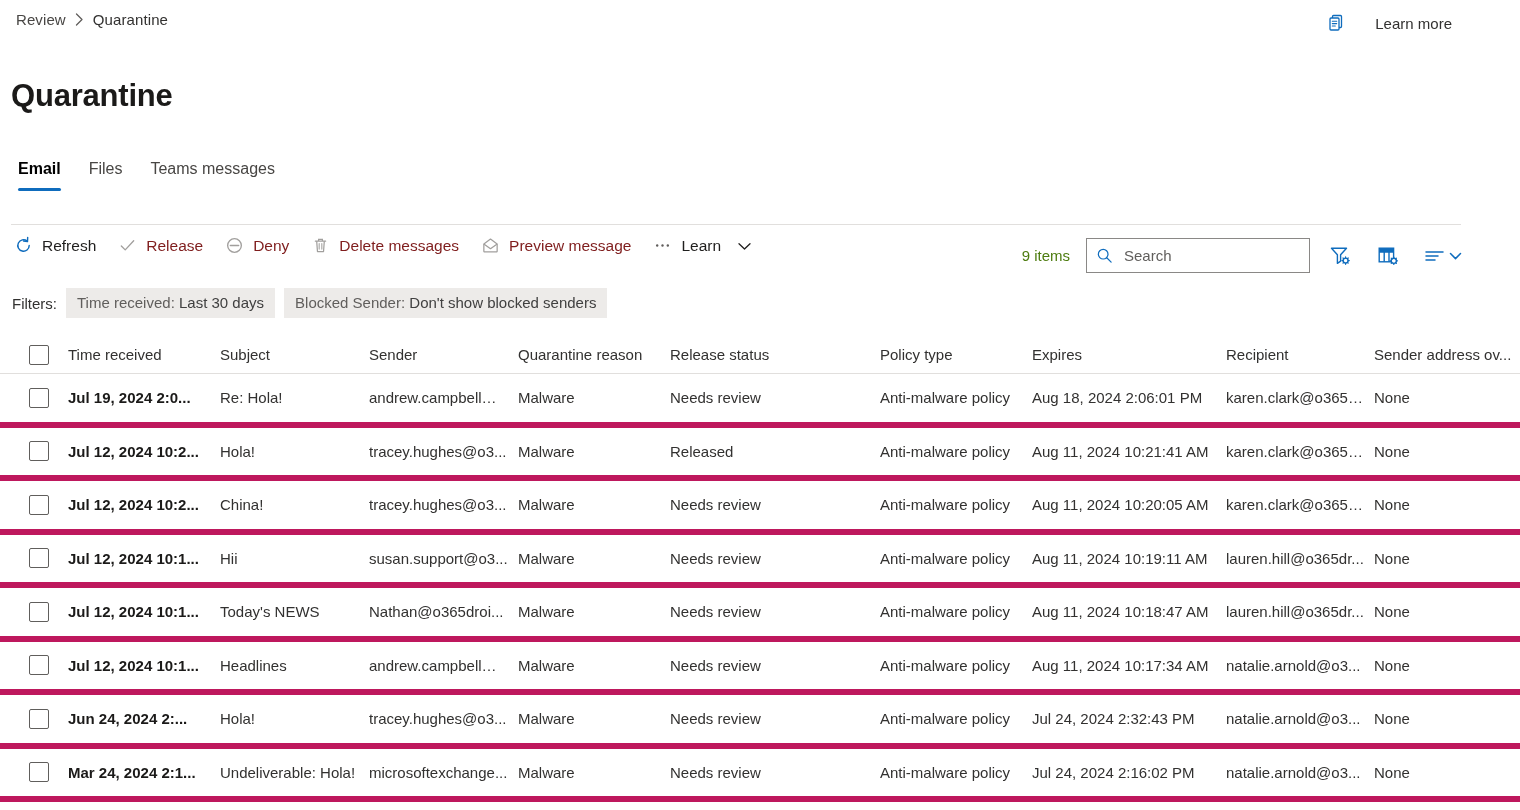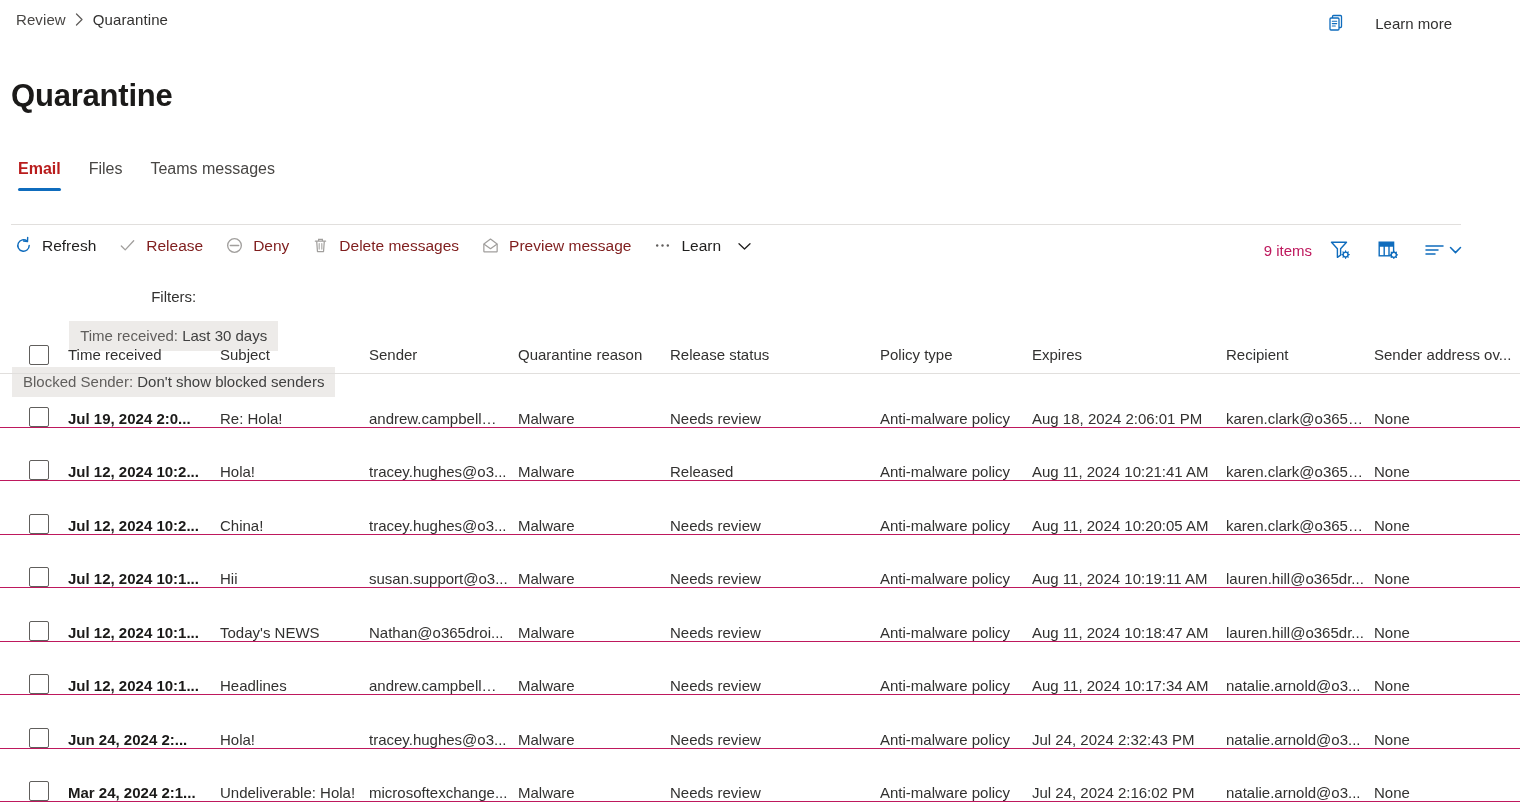--- a/index.html
+++ b/index.html
@@ -62,21 +62,21 @@
   .tab {
     position: relative;
     font-size: 16px;
     color: #484644;
     padding: 0 14px 13px 0;
     margin-right: 14px;
     cursor: pointer;
     white-space: nowrap;
   }
   .tab.active {
-    color: #b91c1c;
+    color: #000000;
     font-weight: bold;
   }
   .tab.active::after {
     content: "";
     position: absolute;
     left: 0; right: 14px; bottom: 0;
     height: 3px;
     background: #0f6cbd;
     border-radius: 2px;
   }
@@ -109,21 +109,21 @@
   .cmd .cmd-ico { width: 19px; height: 19px; flex: none; display: block; }
   .cmd .chev { margin-left: 8px; display: block; }
 
   
   .rightbar {
     position: absolute;
     right: 56px; top: 238px;
     display: flex; align-items: center;
   }
   .item-count {
-    font-size: 15px; color: #be185d;
+    font-size: 15px; color: #4d7c0f;
     margin-right: 16px; white-space: nowrap;
   }
   .searchbox {
     width: 224px; height: 35px;
     border: 1px solid #8a8886;
     background: #fff;
     display: flex; align-items: center;
     padding: 0 9px;
     gap: 9px;
     margin-right: 18px;
@@ -144,22 +144,21 @@
     display: flex; align-items: center;
   }
   .ricon:last-child { margin-right: 0; }
   .ricon svg { display: block; }
 
   
   .filters {
     position: absolute;
     left: 12px; top: 288px;
     display: flex; align-items: center;
-    gap: 16px;
-    flex-direction: column;
+    gap: 9px;
   }
   .filters-label {
     font-size: 15px; color: #323130;
     margin-right: 0;
   }
   .pill {
     background: #edebe9;
     padding: 6px 11px 7px;
     font-size: 15px;
     color: #201f1e;
@@ -175,23 +174,23 @@
     left: 0; top: 336px;
     width: 1520px;
   }
   .thead {
     display: flex; align-items: center;
     height: 38px;
     border-bottom: 1px solid #e1dfdd;
     padding-left: 0;
   }
   .trow {
-    display: flex; align-items: flex-end;
+    display: flex; align-items: center;
     height: 53.5px;
-    border-bottom: 1px solid #be185d;
+    border-bottom: 6px solid #be185d;
     cursor: pointer;
   }
 
   .cell-check {
     width: 68px; flex: none;
     display: flex; align-items: center;
     padding-left: 29px;
   }
   .chk {
     width: 20px; height: 20px;
@@ -323,20 +322,29 @@
         <path d="M1 1.8 L6.5 7 L12 1.8" fill="none" stroke="#201f1e" stroke-width="1.3" stroke-linecap="round" stroke-linejoin="round"></path>
       </svg>
     </span>
   </div>
 
 </div>
 
 <div class="rightbar">
   <span class="item-count">9 items</span>
 
+  <div class="searchbox">
+    <span>
+      <svg class="s-ico" viewBox="0 0 18 18" aria-hidden="true">
+        <circle cx="7.6" cy="7.6" r="5.1" fill="none" stroke="#0f6cbd" stroke-width="1.3"></circle>
+        <path d="M11.4 11.4 L16 16" stroke="#0f6cbd" stroke-width="1.3" stroke-linecap="round"></path>
+      </svg>
+    </span>
+    <input type="text" placeholder="Search" style="">
+  </div>
 
   <div class="ricon">
     <svg width="24" height="24" viewBox="0 0 24 24" aria-hidden="true">
       <path d="M3.5 4.2h15l-5.9 6.6v6.4l-3.2 2.1v-8.5Z" fill="none" stroke="#0f6cbd" stroke-width="1.4" stroke-linejoin="round"></path>
       <circle cx="17.6" cy="16.6" r="2.5" fill="none" stroke="#0f6cbd" stroke-width="1.4"></circle>
       <path d="M17.6 12.9v1.2M17.6 19.1v1.2M13.9 16.6h1.2M20.1 16.6h1.2M15 14l.85.85M19.35 18.35l.85.85M20.2 14l-.85.85M15.85 18.35 L15 19.2" stroke="#0f6cbd" stroke-width="1.2" stroke-linecap="round"></path>
     </svg>
   </div>
 
   <div class="ricon">

